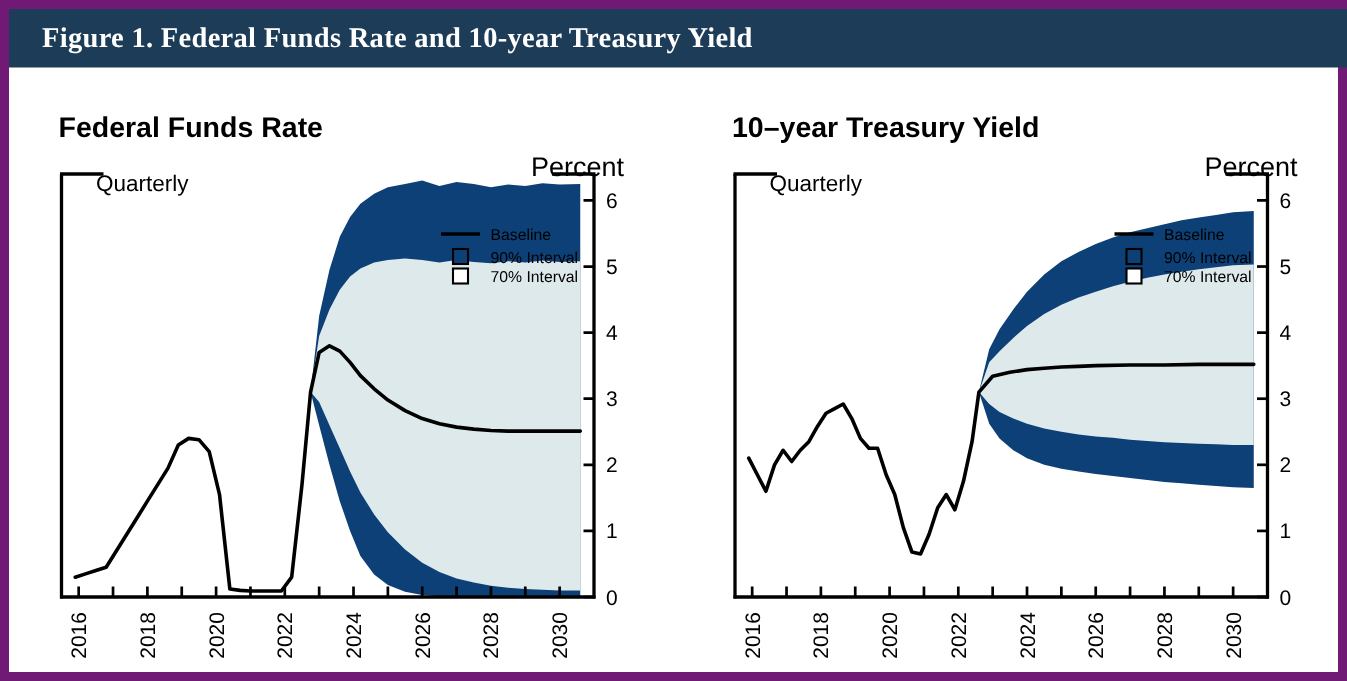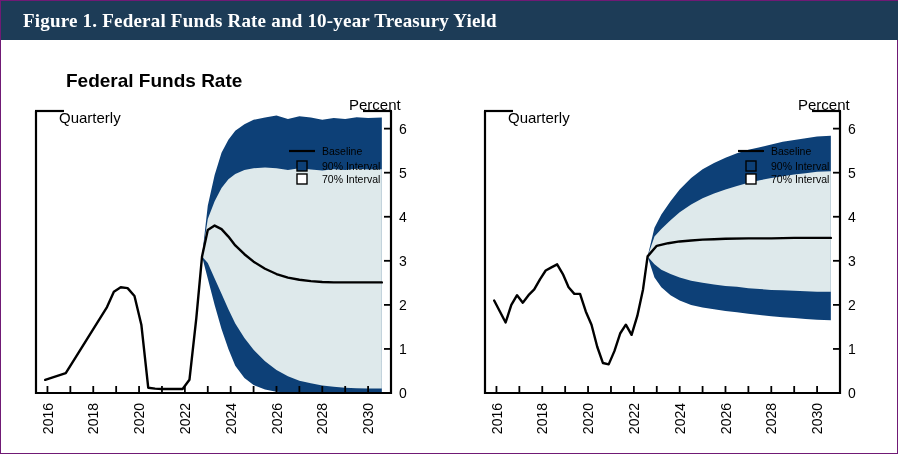--- a/index.html
+++ b/index.html
@@ -7,21 +7,21 @@
     width:898px;height:454px;
     background:#ffffff;
     font-family:"Liberation Sans", sans-serif;
     overflow:hidden;
     position:relative;
   }
   #figure-root{
     width:898px;height:454px;
     position:relative;
     box-sizing:border-box;
-    border:1px solid #701a75;
+    border:6px solid #701a75;
     background:#fff;
   }
   
   .title-bar{
     position:absolute;left:0;top:0;
     width:898px;height:39px;
     background:#1d3c57;
   }
   .title-text{
     position:absolute;left:22px;top:9px;
@@ -34,25 +34,24 @@
   }
   
   .panel{position:absolute;top:39px;width:449px;height:415px;}
   .panel-left{left:0;}
   .panel-right{left:449px;}
   .panel-title{
     position:absolute;left:33px;top:30px;
     font-size:19px;font-weight:bold;color:#000;
     white-space:nowrap;
     font-family:"Liberation Sans", sans-serif;
-    margin-left:32px;
   }
   .unit-label{
     position:absolute;top:56px;
-    font-size:15px;color:#000;white-space:nowrap;
+    font-size:18px;color:#000;white-space:nowrap;
   }
   .quarterly-label{
     position:absolute;top:69px;
     font-size:15px;color:#000000;white-space:nowrap;
   }
   .chart-svg{position:absolute;left:0;top:0;}
   .legend-text{font-size:10.5px;font-family:"Liberation Sans", sans-serif;}
   .axis-num{font-size:14px;font-family:"Liberation Sans", sans-serif;fill:#000;}
   .xtick-label{font-size:14px;font-family:"Liberation Sans", sans-serif;fill:#000;}
 </style>
@@ -123,20 +122,21 @@
         <line x1="288" y1="111" x2="314" y2="111" stroke="#000000" stroke-width="2.2"></line>
         <text x="321" y="115" class="legend-text">Baseline</text>
         <rect x="296" y="121" width="10" height="10" fill="#0d4077" stroke="#000" stroke-width="1.4"></rect>
         <text x="321" y="130" class="legend-text">90% Interval</text>
         <rect x="296" y="134" width="10" height="10" fill="#ffffff" stroke="#000" stroke-width="1.4"></rect>
         <text x="321" y="143" class="legend-text">70% Interval</text>
       </svg>
   </div>
 
   <div class="panel panel-right">
+    <div class="panel-title">10–year Treasury Yield</div>
     <div class="unit-label" style="left:348px;">Percent</div>
     <div class="quarterly-label" style="left:58px;">Quarterly</div>
     <svg class="chart-svg" width="449" height="415" id="svg-1">
         <clipPath id="clip1">
           <rect x="35" y="71" width="355" height="282"></rect>
         </clipPath>
         <g clip-path="url(#clip1)">
           <path d="M197.61,216.41 L204.48,187.77 L211.35,174.55 L220.52,161.33 L229.68,149.43 L241.13,137.98 L252.58,129.16 L264.03,122.99 L275.48,117.71 L286.94,113.30 L298.39,109.78 L309.84,107.13 L321.29,104.49 L332.74,101.84 L344.19,100.08 L355.65,98.32 L367.10,96.56 L380.84,95.68 L380.84,280.30 L367.10,279.86 L355.65,278.98 L344.19,278.09 L332.74,277.21 L321.29,276.33 L309.84,275.01 L298.39,273.69 L286.94,272.37 L275.48,271.04 L264.03,269.28 L252.58,267.52 L241.13,264.88 L229.68,260.47 L220.52,255.18 L211.35,247.25 L204.48,237.56 L197.61,216.41 Z" fill="#0d4077" stroke="none"></path>
           <path d="M197.61,216.41 L204.48,196.58 L211.35,189.09 L220.52,180.28 L229.68,172.34 L241.13,164.41 L252.58,158.24 L264.03,153.40 L275.48,149.43 L286.94,145.91 L298.39,142.82 L309.84,140.18 L321.29,137.98 L332.74,136.21 L344.19,134.45 L355.65,133.13 L367.10,131.81 L380.84,131.37 L380.84,251.66 L367.10,251.66 L355.65,251.22 L344.19,250.78 L332.74,250.33 L321.29,249.89 L309.84,249.01 L298.39,248.13 L286.94,246.81 L275.48,245.93 L264.03,244.61 L252.58,242.84 L241.13,240.64 L229.68,237.56 L220.52,234.03 L211.35,229.63 L204.48,224.34 L197.61,216.41 Z" fill="#dee9eb" stroke="none"></path>
           <path d="M44.16,260.47 L49.89,271.48 L55.61,282.50 L61.34,264.88 L67.06,255.18 L72.79,262.67 L78.52,255.18 L84.24,249.45 L89.97,239.32 L95.69,230.51 L101.42,227.42 L107.15,224.34 L112.87,234.03 L118.60,247.25 L124.32,253.86 L130.05,253.86 L135.77,271.48 L141.50,284.70 L147.23,306.73 L152.95,323.04 L158.68,324.36 L164.40,311.14 L170.13,293.52 L175.85,284.70 L181.58,294.84 L187.31,275.89 L193.03,249.45 L197.61,216.41 L206.77,205.83 L218.23,203.19 L229.68,201.43 L241.13,200.54 L252.58,199.66 L264.03,199.22 L275.48,198.78 L298.39,198.34 L321.29,198.34 L344.19,197.90 L367.10,197.90 L380.84,197.90 " fill="none" stroke="#000000" stroke-width="2.4" stroke-linejoin="round" stroke-linecap="round"></path>

